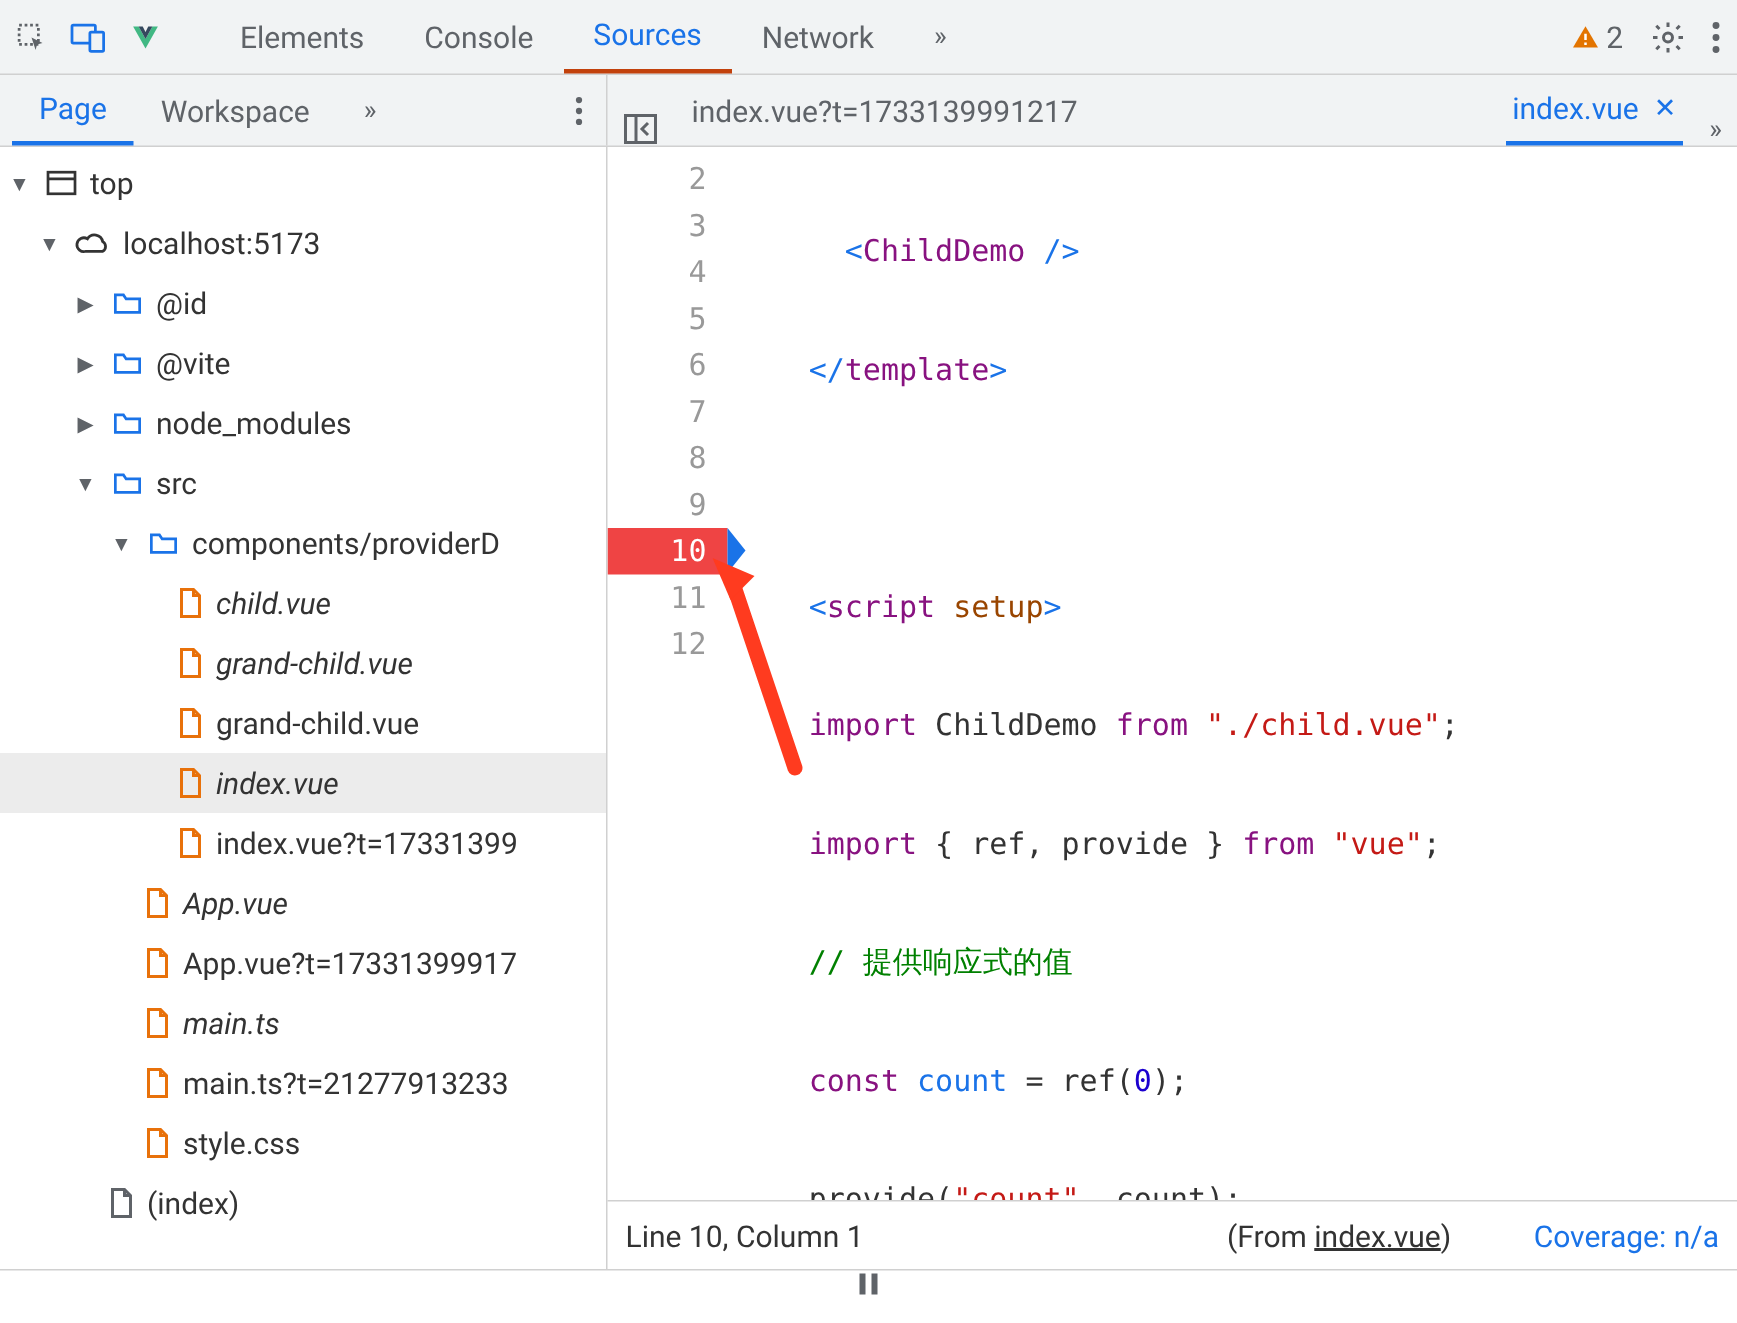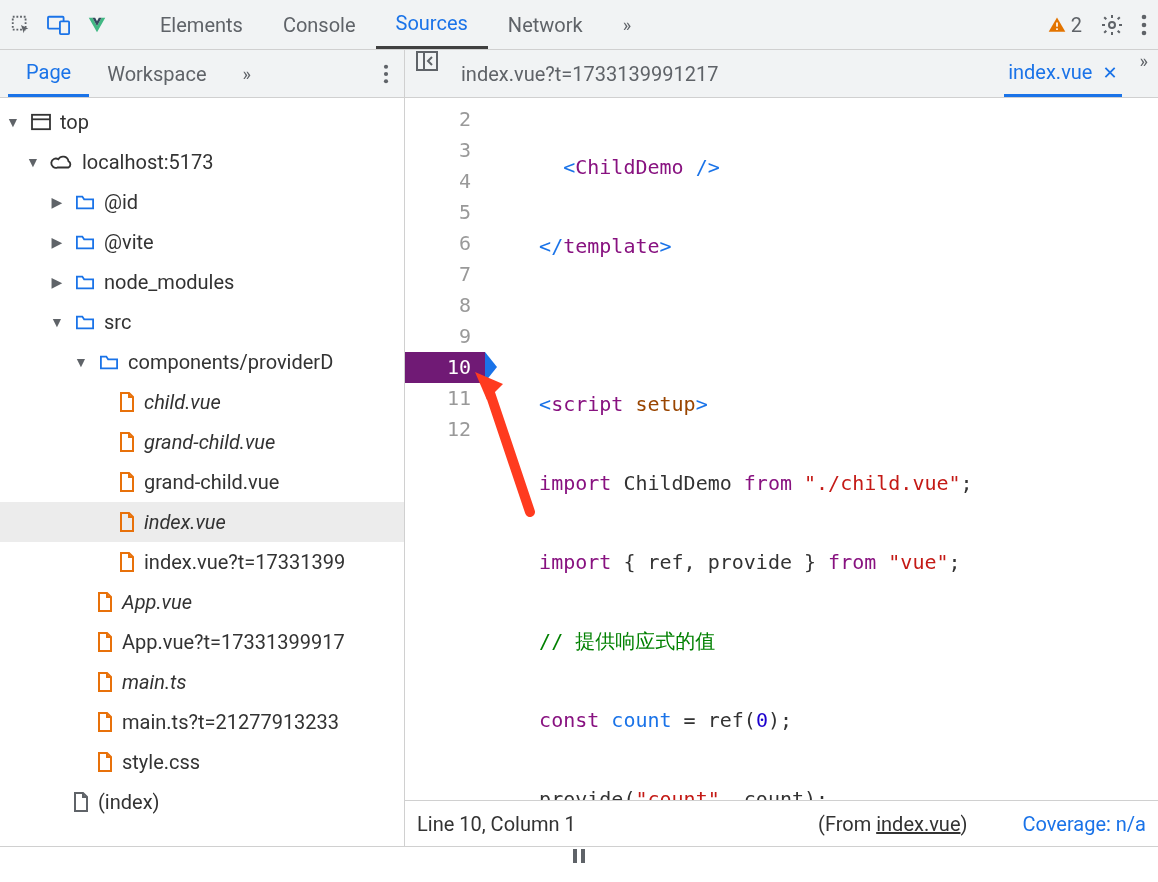--- a/index.html
+++ b/index.html
@@ -30,21 +30,21 @@
     padding: 0 20px;
     height: 100%;
     display: flex;
     align-items: center;
     color: #5f6368;
     cursor: pointer;
     font-size: 20px;
   }
   .main-tab.active {
     color: #1a73e8;
-    border-bottom: 3px solid #404040;
+    border-bottom: 3px solid #c2410c;
   }
   .toolbar-spacer { flex: 1; }
   .warn-badge { display:flex; align-items:center; gap:4px; color:#5f6368; font-size:20px; margin-right:12px;}
   .warn-tri { color:#e37400; }
   
   .subrow {
     display: flex;
     height: 48px;
     border-bottom: 1px solid #d0d0d0;
     background: #f1f3f4;
@@ -64,21 +64,21 @@
     display: flex;
     align-items: center;
     color: #5f6368;
     font-size: 20px;
     cursor:pointer;
   }
   .nav-tab.active { color: #1a73e8; border-bottom: 3px solid #1a73e8;}
   .subrow-right {
     flex: 1;
     display: flex;
-    align-items: flex-start;
+    align-items: flex-end;
     padding: 0 10px;
     gap: 18px;
     height:100%;
   }
   .file-tab {
     display:flex; align-items:center; gap:10px;
     color:#5f6368; font-size:20px; height:100%;
     cursor:pointer; padding: 0 4px;
   }
   .file-tab.active { color:#1a73e8; border-bottom:3px solid #1a73e8;}
@@ -127,21 +127,21 @@
   .gutter {
     width: 80px;
     text-align: right;
     color: #999;
     padding-top: 6px;
     padding-right: 14px;
     user-select:none;
   }
   .gutter .ln { height: 31px; line-height:31px; position:relative;}
   .gutter .bp {
-    background:#701a75; color:#fff;
+    background:#ef4444; color:#fff;
     padding-right:14px; margin-right:-14px;
     position:relative;
   }
   .gutter .bp::after{
     content:""; position:absolute; right:-12px; top:0;
     border-top:15.5px solid transparent;
     border-bottom:15.5px solid transparent;
     border-left:12px solid #1a73e8;
   }
   .codecol { flex:1; padding-top:6px; padding-left: 30px; white-space:pre; }

